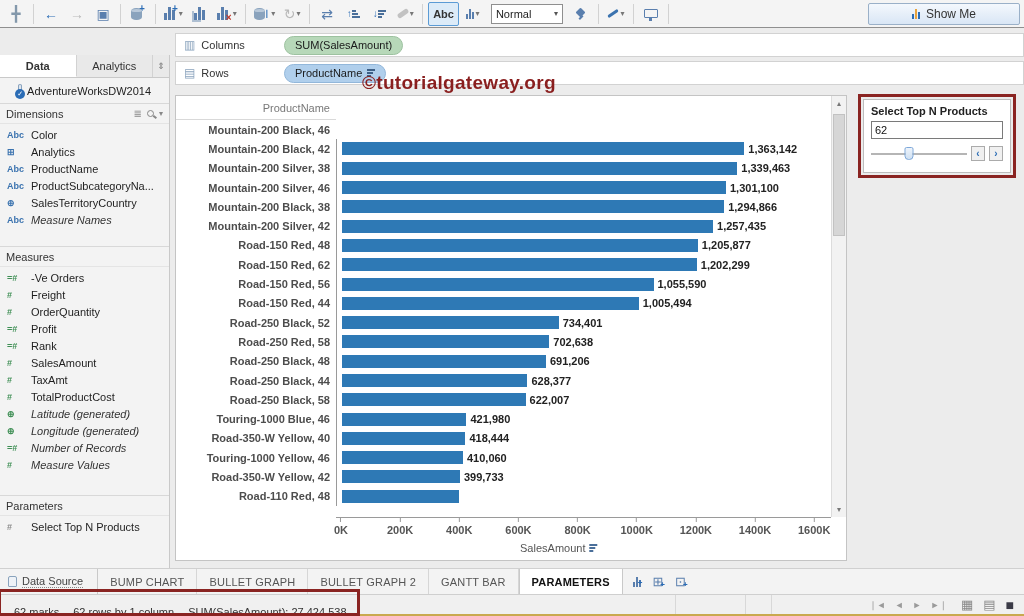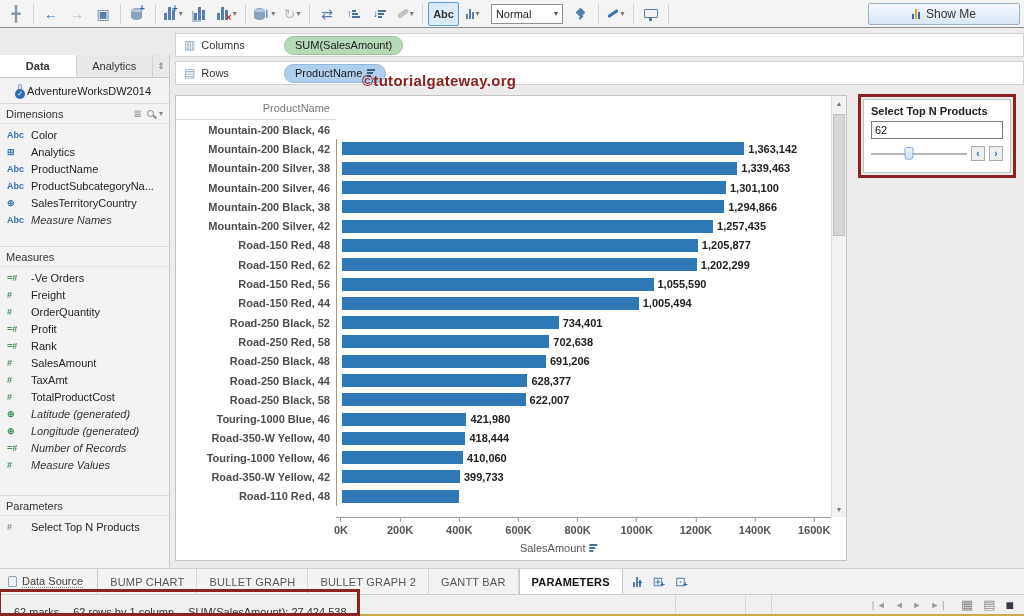--- a/index.html
+++ b/index.html
@@ -66,21 +66,21 @@
   #shelf-columns { top:5px; } #shelf-rows { top:33px; }
   .shelf-label { display:flex; align-items:center; gap:6px; width:108px; padding-left:8px; color:#333; font-size:11px; }
   .shelf-label .sicon { color:#8aa3bd; font-size:12px; }
   .pill { height:19px; display:inline-flex; align-items:center; gap:5px; padding:0 10px; border-radius:10px; font-size:11px; color:#1a1a1a; }
   .pill.green { background:#b7d8b9; border:1px solid #9dc2a0; }
   .pill.blue  { background:#b0cfec; border:1px solid #92b7da; }
   .mbars { display:inline-flex; flex-direction:column; gap:1px; align-items:flex-start; }
   .mbars i { display:block; height:2px; background:#4a6f9a; }
   .mbars i:nth-child(1){width:8px}.mbars i:nth-child(2){width:6px}.mbars i:nth-child(3){width:4px}
   .pill .mbars i { background:#3c5f86; }
-  #watermark { position:absolute; left:192px; top:44px; font-size:15px; font-weight:bold; color:#8a1f1f; letter-spacing:.3px; z-index:5; }
+  #watermark { position:absolute; left:192px; top:44px; font-size:19px; font-weight:bold; color:#8a1f1f; letter-spacing:.3px; z-index:5; }
 
   
   #chart-card { position:absolute; left:5px; top:67px; width:672px; height:466px; background:#fff; border:1px solid #c4c4c4; }
   #chart-header { height:24px; display:flex; }
   #chart-header .hdr-label { width:160px; text-align:right; padding:6px 6px 0 0; font-size:11px; color:#787878; border-bottom:1px solid #d9d9d9; }
   #chart-rows { height:397px; overflow:hidden; }
   .crow { display:flex; align-items:center; height:19.3px; }
   .crow .rlabel { width:160px; flex:0 0 160px; text-align:right; padding-right:6px; font-size:11px; font-weight:bold; color:#4d4d4d;
                   white-space:nowrap; overflow:hidden; }
   .crow .rtrack { flex:1; margin-right:15px; border-left:1px solid #9a9a9a; display:flex; align-items:center; height:100%; position:relative; }

